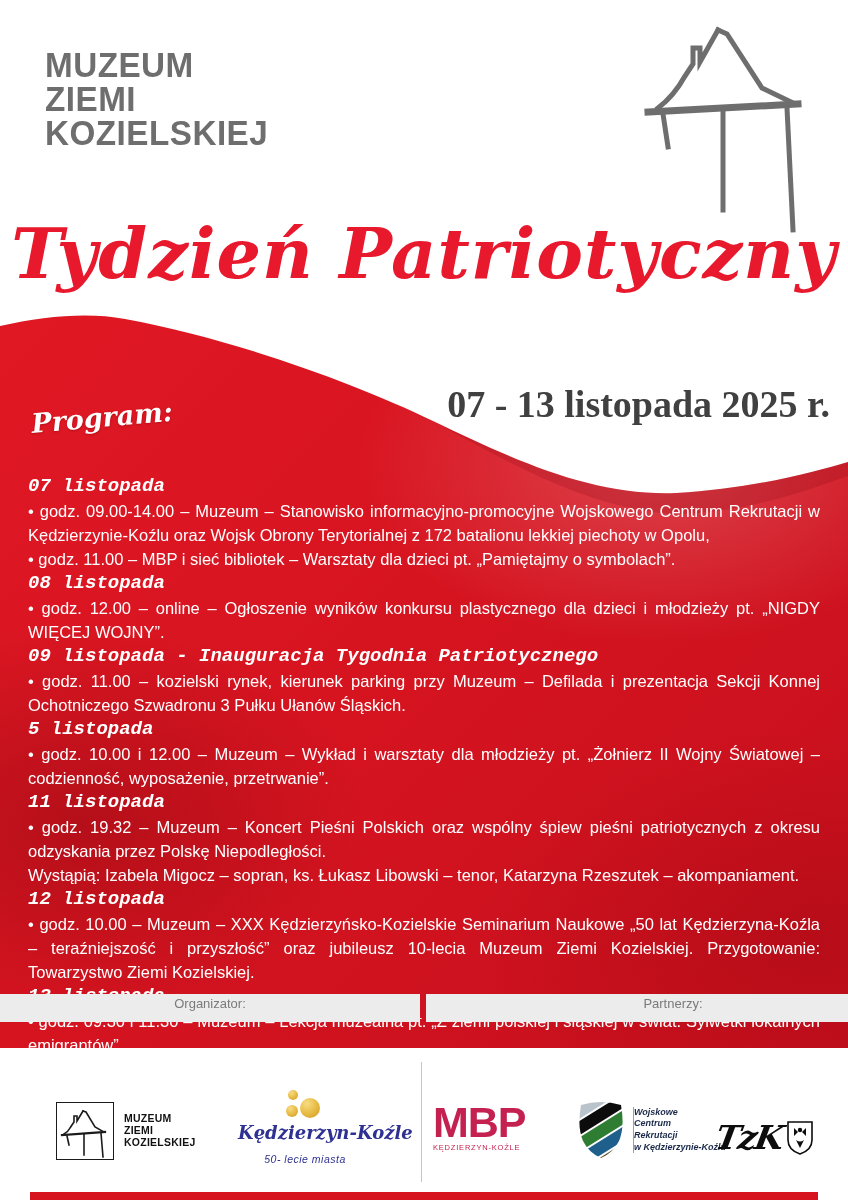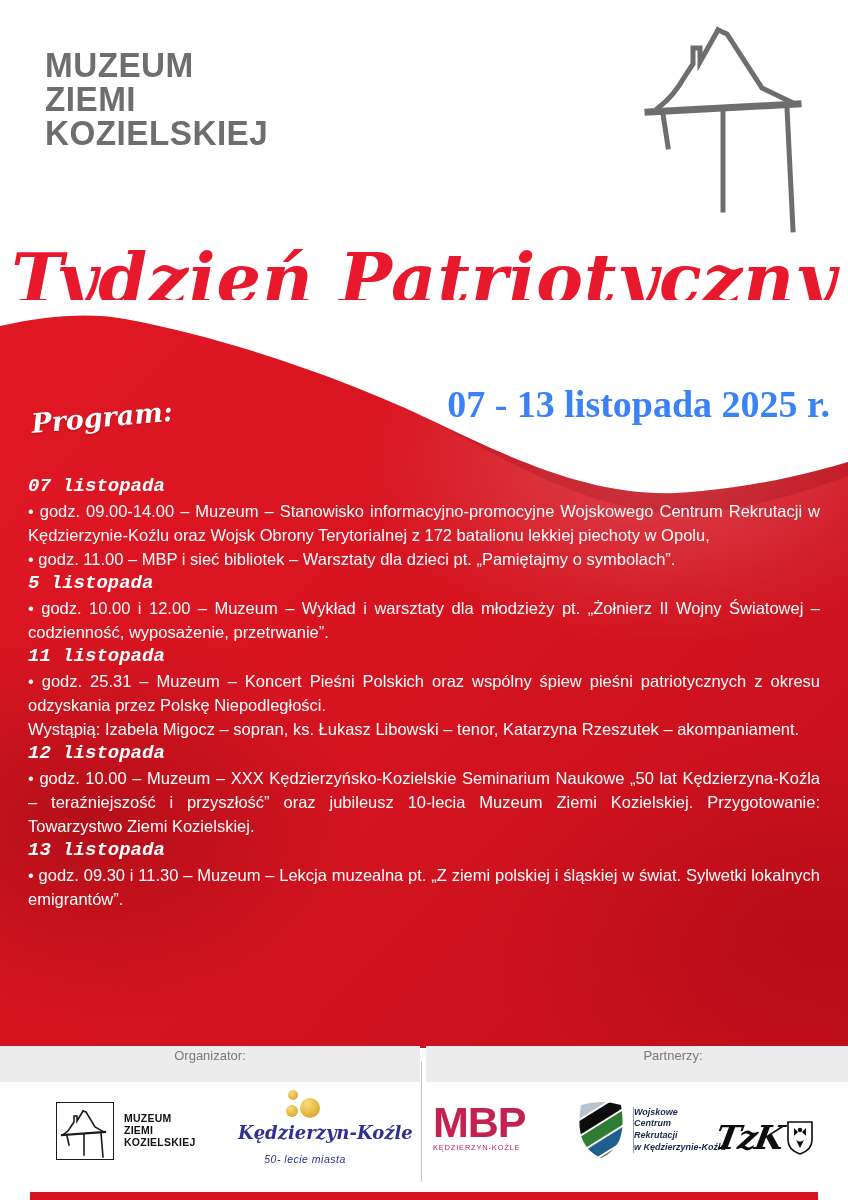--- a/index.html
+++ b/index.html
@@ -7,48 +7,48 @@
        font-family:"Liberation Sans",sans-serif;}
 
   
   .hdr-logo{position:absolute;top:48px;left:45px;color:#6e6e6e;font-weight:700;
             font-size:35px;line-height:0.97;letter-spacing:0.5px;
             transform:scaleX(0.95);transform-origin:left top;}
   .tower-svg{position:absolute;top:12px;left:630px;}
 
   .title{position:absolute;top:212px;left:0;width:848px;text-align:center;
          font-family:"DejaVu Serif",serif;font-style:italic;font-weight:700;
-         font-size:70px;color:#e8192d;letter-spacing:1px;white-space:nowrap;margin-top:25px;}
+         font-size:70px;color:#e8192d;letter-spacing:1px;white-space:nowrap;}
 
   
   .red-body{position:absolute;top:300px;left:0;width:848px;height:748px;
             background:
               radial-gradient(ellipse 60% 40% at 78% 22%, rgba(255,255,255,0.20), rgba(255,255,255,0) 60%),
               radial-gradient(ellipse 55% 45% at 10% 70%, rgba(90,0,6,0.28), rgba(90,0,6,0) 60%),
               radial-gradient(ellipse 70% 50% at 95% 85%, rgba(120,0,8,0.22), rgba(120,0,8,0) 55%),
               linear-gradient(135deg,#e01824 0%,#d61420 45%,#c60f1d 100%);}
   .wave-svg{position:absolute;top:0;left:0;display:block;}
 
   .date-line{position:absolute;top:382px;right:18px;
              font-family:"Liberation Serif",serif;font-weight:700;font-size:38px;
-             color:#3b82f6;white-space:nowrap;}
+             color:#404040;white-space:nowrap;}
 
   .program-label{position:absolute;top:408px;left:30px;
                  font-family:"DejaVu Serif",serif;font-style:italic;font-weight:700;
                  font-size:27px;color:#ffffff;transform:rotate(-5deg);
                  transform-origin:left top;text-shadow:0 1px 2px rgba(100,0,0,0.35);}
 
   .program{position:absolute;top:476px;left:28px;width:792px;color:#ffffff;}
   .prog-section{margin:0 0 2px 0;}
   .prog-heading{font-family:Liberation Mono, monospace;font-style:italic;font-weight:700;
                 font-size:19px;line-height:20px;margin:0 0 3px 0;}
   .prog-text{font-size:16.5px;line-height:24px;margin:0;text-align:justify;}
 
   
-  .label-bar{position:absolute;top:1046px;height:36px;background:#ececec;
+  .label-bar{position:absolute;top:994px;height:28px;background:#ececec;
              color:#7a7a7a;font-size:13px;text-align:center;line-height:20px;}
   .label-bar.org{left:0;width:420px;}
   .label-bar.par{left:426px;width:422px;padding-left:36px;}
   .v-divider{position:absolute;top:1062px;left:421px;width:1px;height:120px;background:#c4c4c4;}
 
   .ftr-museum-box{position:absolute;top:1102px;left:56px;width:56px;height:56px;
                   border:1.5px solid #1b1b1b;background:#fff;}
   .ftr-museum-text{position:absolute;top:1112px;left:124px;color:#111;font-weight:700;
                    font-size:11px;line-height:1.1;letter-spacing:0.3px;
                    transform:scaleX(0.95);transform-origin:left top;}
@@ -119,26 +119,34 @@
 
 <div class="program-label">Program:</div>
 
 <div class="program">
   <div class="prog-section">
     <div class="prog-heading">07 listopada</div>
     <p class="prog-text">• godz. 09.00-14.00 – Muzeum – Stanowisko informacyjno-promocyjne Wojskowego Centrum Rekrutacji w Kędzierzynie-Koźlu oraz Wojsk Obrony Terytorialnej z 172 batalionu lekkiej piechoty w Opolu,</p>
     <p class="prog-text">• godz. 11.00 – MBP i sieć bibliotek – Warsztaty dla dzieci pt. „Pamiętajmy o symbolach”.</p>
   </div>
   <div class="prog-section">
+    <div class="prog-heading">08 listopada</div>
+    <p class="prog-text">• godz. 12.00 – online – Ogłoszenie wyników konkursu plastycznego dla dzieci i młodzieży pt. „NIGDY WIĘCEJ WOJNY”.</p>
+  </div>
+  <div class="prog-section">
+    <div class="prog-heading">09 listopada - Inauguracja Tygodnia Patriotycznego</div>
+    <p class="prog-text">• godz. 11.00 – kozielski rynek, kierunek parking przy Muzeum – Defilada i prezentacja Sekcji Konnej Ochotniczego Szwadronu 3 Pułku Ułanów Śląskich.</p>
+  </div>
+  <div class="prog-section">
     <div class="prog-heading">5 listopada</div>
     <p class="prog-text">• godz. 10.00 i 12.00 – Muzeum – Wykład i warsztaty dla młodzieży pt. „Żołnierz II Wojny Światowej – codzienność, wyposażenie, przetrwanie”.</p>
   </div>
   <div class="prog-section">
     <div class="prog-heading">11 listopada</div>
-    <p class="prog-text">• godz. 25.31 – Muzeum – Koncert Pieśni Polskich oraz wspólny śpiew pieśni patriotycznych z okresu odzyskania przez Polskę Niepodległości.</p>
+    <p class="prog-text">• godz. 19.32 – Muzeum – Koncert Pieśni Polskich oraz wspólny śpiew pieśni patriotycznych z okresu odzyskania przez Polskę Niepodległości.</p>
     <p class="prog-text">Wystąpią: Izabela Migocz – sopran, ks. Łukasz Libowski – tenor, Katarzyna Rzeszutek – akompaniament.</p>
   </div>
   <div class="prog-section">
     <div class="prog-heading">12 listopada</div>
     <p class="prog-text">• godz. 10.00 – Muzeum – XXX Kędzierzyńsko-Kozielskie Seminarium Naukowe „50 lat Kędzierzyna-Koźla – teraźniejszość i przyszłość” oraz jubileusz 10-lecia Muzeum Ziemi Kozielskiej. Przygotowanie: Towarzystwo Ziemi Kozielskiej.</p>
   </div>
   <div class="prog-section">
     <div class="prog-heading">13 listopada</div>
     <p class="prog-text">• godz. 09.30 i 11.30 – Muzeum – Lekcja muzealna pt. „Z ziemi polskiej i śląskiej w świat. Sylwetki lokalnych emigrantów”.</p>
   </div>

